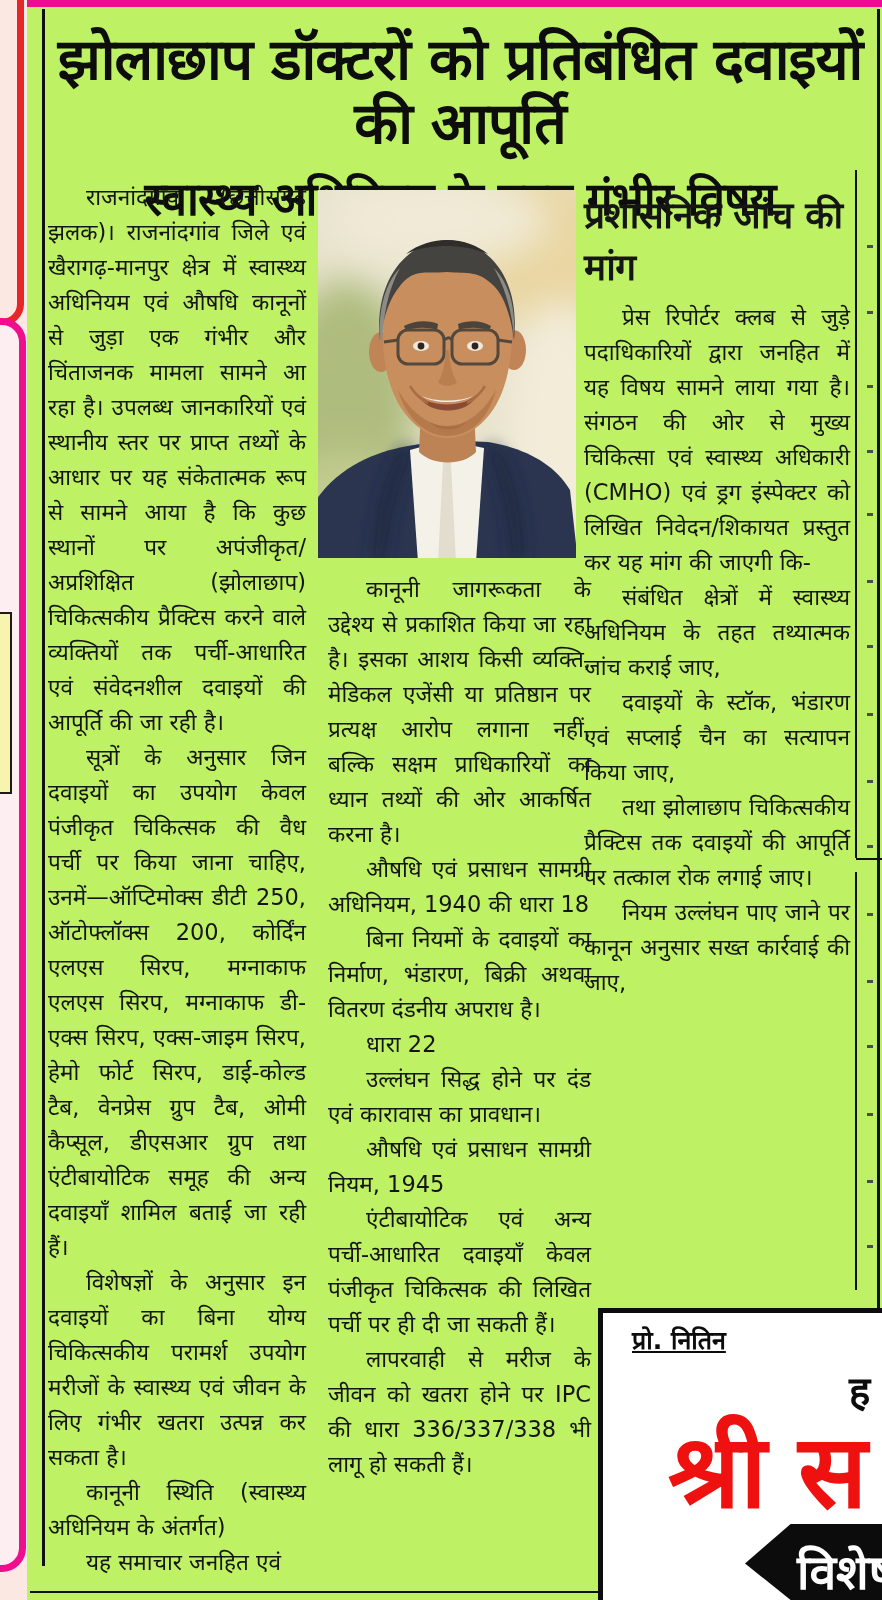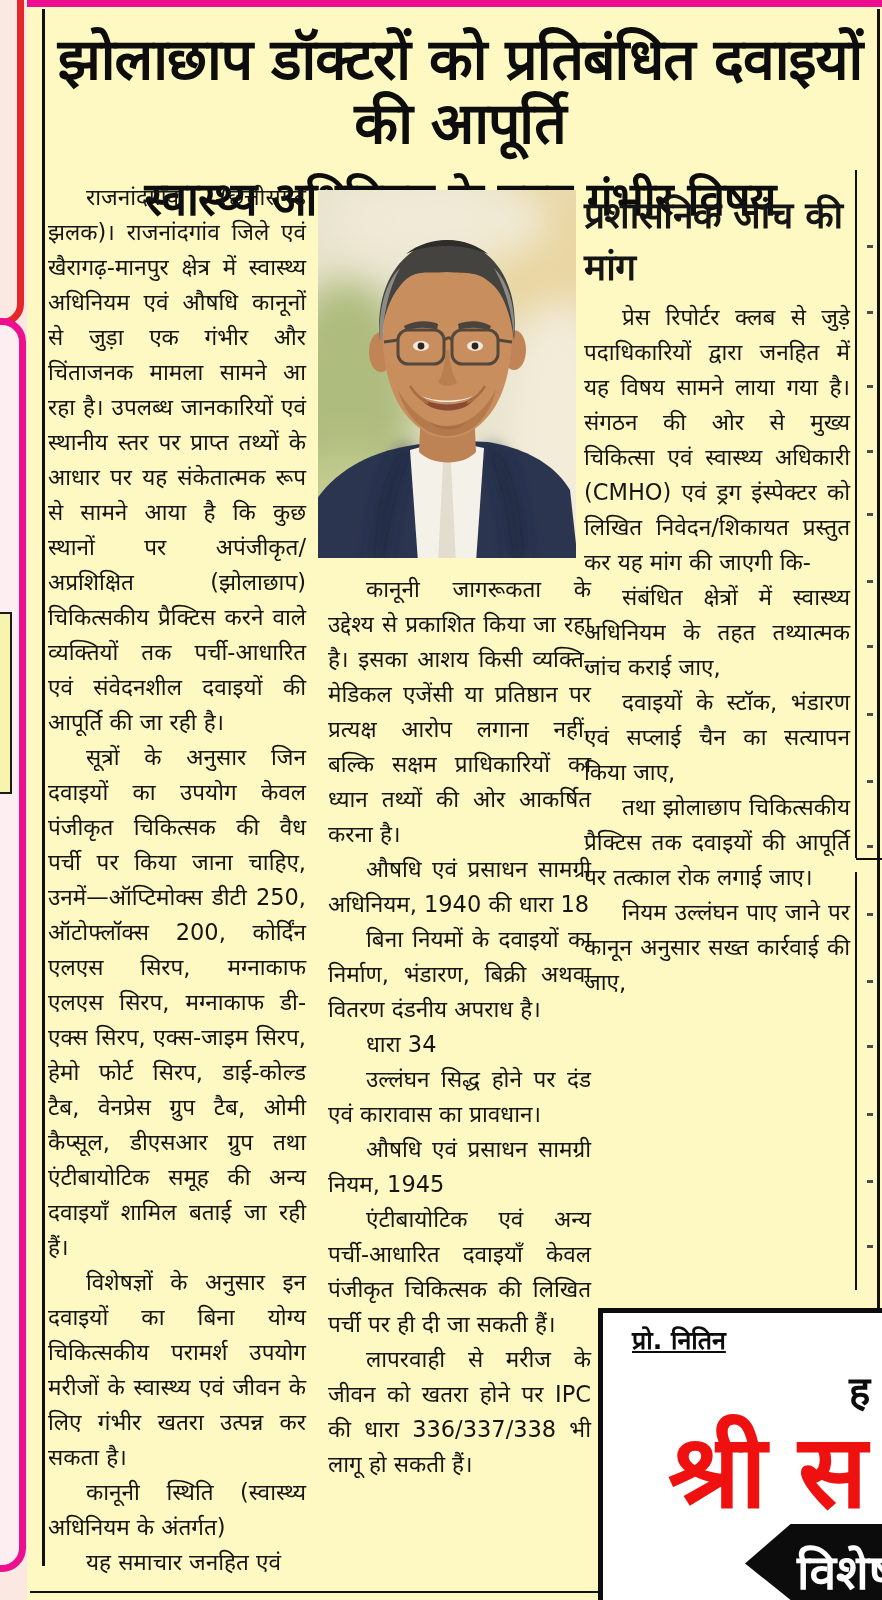--- a/index.html
+++ b/index.html
@@ -1,18 +1,18 @@
 <!DOCTYPE html>
 <html lang="hi"><head>
 <meta charset="utf-8">
 <style>
   html,body{margin:0;padding:0;}
   .page{
     position:relative; width:882px; height:1600px; overflow:hidden;
-    background:#fef9c3; font-family:"DejaVu Sans", sans-serif; color:#151515;
+    background:#bef264; font-family:"DejaVu Sans", sans-serif; color:#151515;
   }
   
   .side-strip{position:absolute;left:0;top:0;width:27px;height:1600px;background:#fbe8e3;}
   .red-frame{position:absolute;left:-42px;top:-28px;width:52px;height:340px;
     border:7px solid #e62629;border-radius:22px;background:transparent;}
   .magenta-frame{position:absolute;left:-44px;top:318px;width:56px;height:1240px;
     border:7px solid #ec0f8e;border-radius:24px;background:#fdeef2;}
   .yellow-box{position:absolute;left:-30px;top:612px;width:38px;height:178px;
     background:#f8f3ae;border:2px solid #1b1b1b;}
   
@@ -146,21 +146,21 @@
     <p>सूत्रों के अनुसार जिन दवाइयों का उपयोग केवल पंजीकृत चिकित्सक की वैध पर्ची पर किया जाना चाहिए, उनमें—ऑप्टिमोक्स डीटी 250, ऑटोफ्लॉक्स 200, कोर्दिंन एलएस सिरप, मग्नाकाफ एलएस सिरप, मग्नाकाफ डी-एक्स सिरप, एक्स-जाइम सिरप, हेमो फोर्ट सिरप, डाई-कोल्ड टैब, वेनप्रेस ग्रुप टैब, ओमी कैप्सूल, डीएसआर ग्रुप तथा एंटीबायोटिक समूह की अन्य दवाइयाँ शामिल बताई जा रही हैं।</p>
     <p>विशेषज्ञों के अनुसार इन दवाइयों का बिना योग्य चिकित्सकीय परामर्श उपयोग मरीजों के स्वास्थ्य एवं जीवन के लिए गंभीर खतरा उत्पन्न कर सकता है।</p>
     <p>कानूनी स्थिति (स्वास्थ्य अधिनियम के अंतर्गत)</p>
     <p>यह समाचार जनहित एवं</p>
   </div>
 
   <div class="col col2">
     <p>कानूनी जागरूकता के उद्देश्य से प्रकाशित किया जा रहा है। इसका आशय किसी व्यक्ति, मेडिकल एजेंसी या प्रतिष्ठान पर प्रत्यक्ष आरोप लगाना नहीं, बल्कि सक्षम प्राधिकारियों का ध्यान तथ्यों की ओर आकर्षित करना है।</p>
     <p>औषधि एवं प्रसाधन सामग्री अधिनियम, 1940 की धारा 18</p>
     <p>बिना नियमों के दवाइयों का निर्माण, भंडारण, बिक्री अथवा वितरण दंडनीय अपराध है।</p>
-    <p>धारा 34</p>
+    <p>धारा 22</p>
     <p>उल्लंघन सिद्ध होने पर दंड एवं कारावास का प्रावधान।</p>
     <p>औषधि एवं प्रसाधन सामग्री नियम, 1945</p>
     <p>एंटीबायोटिक एवं अन्य पर्ची-आधारित दवाइयाँ केवल पंजीकृत चिकित्सक की लिखित पर्ची पर ही दी जा सकती हैं।</p>
     <p>लापरवाही से मरीज के जीवन को खतरा होने पर IPC की धारा 336/337/338 भी लागू हो सकती हैं।</p>
   </div>
 
   <div class="col col3">
     <p class="subhead">प्रशासनिक जांच की मांग</p>
     <p>प्रेस रिपोर्टर क्लब से जुड़े पदाधिकारियों द्वारा जनहित में यह विषय सामने लाया गया है। संगठन की ओर से मुख्य चिकित्सा एवं स्वास्थ्य अधिकारी (CMHO) एवं ड्रग इंस्पेक्टर को लिखित निवेदन/शिकायत प्रस्तुत कर यह मांग की जाएगी कि-</p>
     <p>संबंधित क्षेत्रों में स्वास्थ्य अधिनियम के तहत तथ्यात्मक जांच कराई जाए,</p>

